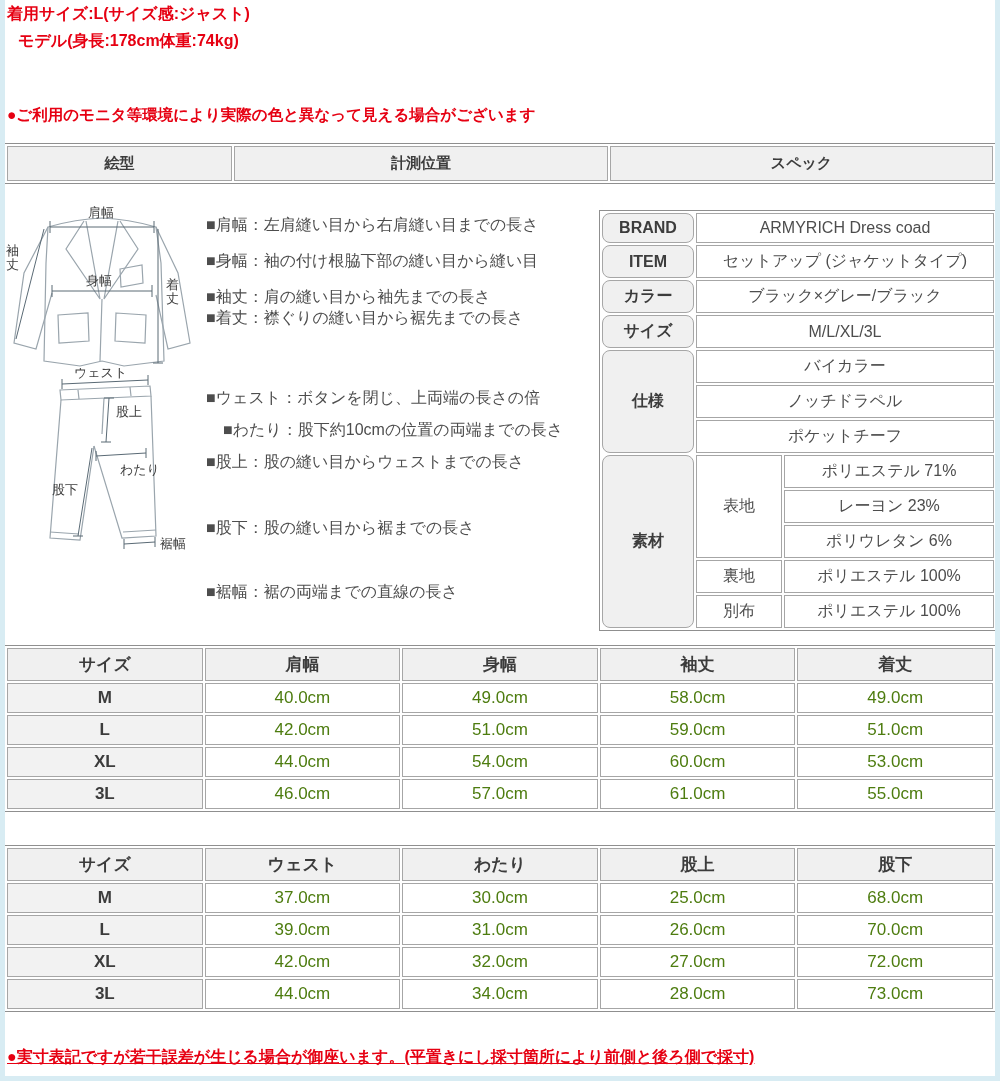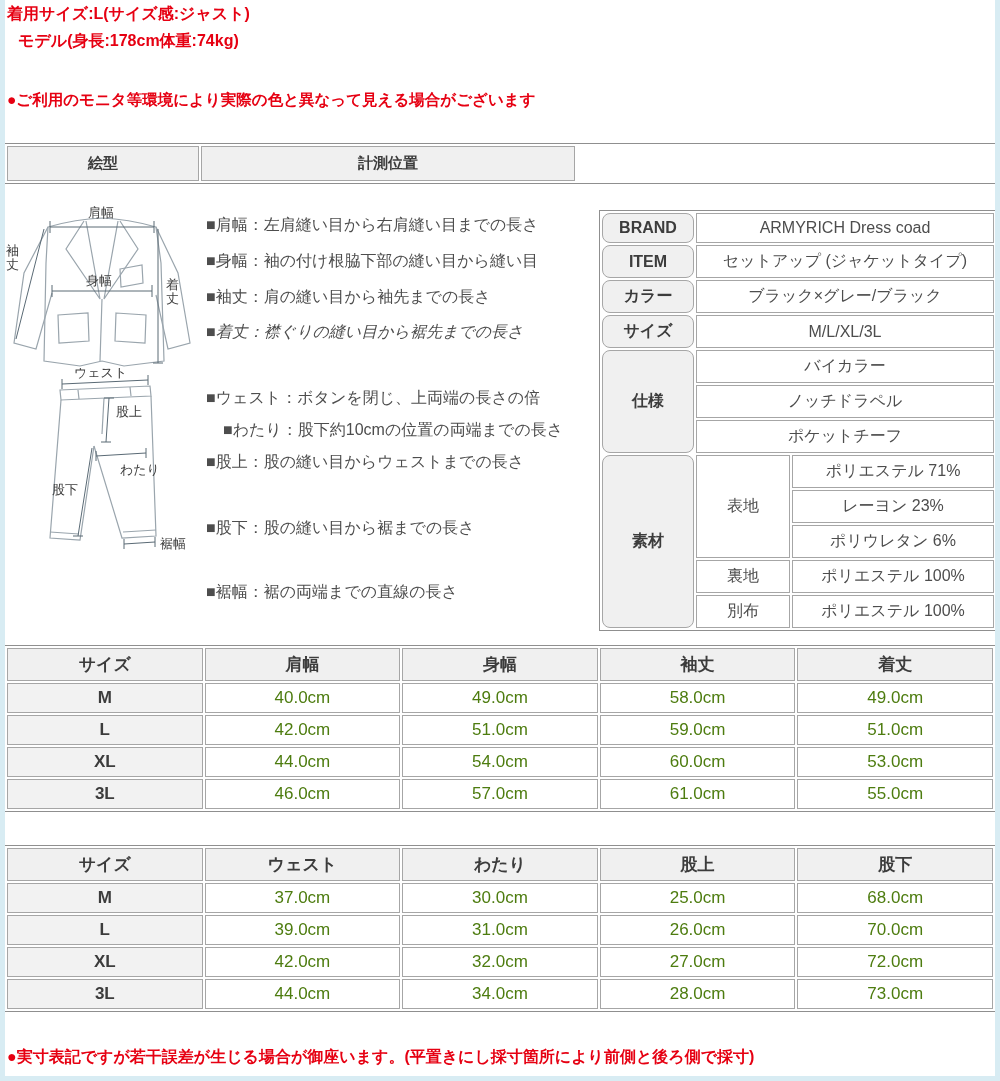--- a/index.html
+++ b/index.html
@@ -14,95 +14,96 @@
   
   .edge { position: absolute; background: #d8ecf3; z-index: 5; }
   .edge.left   { left: 0; top: 0; width: 5px; height: 1081px; }
   .edge.right  { right: 0; top: 0; width: 5px; height: 1081px; }
   .edge.bottom { left: 0; bottom: 0; width: 1000px; height: 5px; }
 
   .red-text { color: #e60012; font-weight: bold; }
 
   .note-line1 { position: absolute; left: 7px; top: 4px;  font-size: 16px; }
   .note-line2 { position: absolute; left: 18px; top: 31px; font-size: 16px; }
-  .note-monitor { position: absolute; left: 7px; top: 90px; font-size: 15.5px; }
+  .note-monitor { position: absolute; left: 7px; top: 105px; font-size: 15.5px; }
 
   
   .bar-table {
     position: absolute; left: 4px; top: 143px; width: 992px;
     border: 1px solid #8f8f8f; background: #ffffff;
     display: flex; gap: 2px; padding: 2px;
   }
   .bar-cell {
     border: 1px solid #a6a6a6; background: #f0f0f0;
     text-align: center; font-weight: bold; color: #3c3c3c;
     font-size: 15px; padding: 7px 0;
   }
-  .bar-cell.c1 { width: 192px; }
+  .bar-cell.c1 { width: 225px; }
   .bar-cell.c2 { width: 374px; }
   .bar-cell.c3 { flex: 1; }
 
   
   .fig { position: absolute; }
   .fig-jacket { left: 6px; top: 203px; }
   .fig-pants  { left: 22px; top: 368px; }
   .fig svg text { font-family: "Liberation Sans", sans-serif; font-size: 13px; fill: #3c3c3c; }
   .fig svg path, .fig svg line, .fig svg rect { fill: none; stroke: #9aa5ad; stroke-width: 1.2; }
   .fig svg .meas { stroke: #5a6a75; stroke-width: 1; }
 
   
   .mnote { position: absolute; left: 206px; font-size: 16px; color: #4d4d4d; white-space: nowrap; }
-  .mn-0 { top: 215px; } .mn-1 { top: 251px; } .mn-2 { top: 287px; } .mn-3 { top: 322px; font-style: italic; }
+  .mn-0 { top: 215px; } .mn-1 { top: 251px; } .mn-2 { top: 287px; } .mn-3 { top: 308px; }
   .pn-0 { top: 388px; } .pn-1 { top: 420px; margin-left: 17px; } .pn-2 { top: 452px; } .pn-3 { top: 518px; } .pn-4 { top: 582px; }
 
   
   table.spec {
     position: absolute; left: 599px; top: 210px; width: 398px;
     border: 1px solid #8f8f8f; border-collapse: separate; border-spacing: 2px;
     background: #ffffff;
   }
   table.spec td {
     border: 1px solid #a6a6a6; text-align: center; vertical-align: middle;
     font-size: 16px; color: #4d4d4d; padding: 5px 2px; background: #ffffff;
   }
   table.spec td.lbl { background: #f0f0f0; font-weight: bold; color: #3c3c3c; width: 92px; border-radius: 8px; }
-  table.spec td.sub { width: 94px; }
+  table.spec td.sub { width: 86px; }
 
   
   table.size {
     position: absolute; left: 4px; width: 992px; table-layout: fixed;
     border: 1px solid #8f8f8f; border-collapse: separate; border-spacing: 2px;
     background: #ffffff;
   }
   table.size.jacket { top: 645px; }
   table.size.pants  { top: 845px; }
   table.size th, table.size td {
     border: 1px solid #a6a6a6; text-align: center; vertical-align: middle;
     font-size: 17px; padding: 4px 0; height: 29px;
   }
   table.size th { background: #f0f0f0; font-weight: bold; color: #3c3c3c; }
   table.size td.szcol { background: #f2f2f2; font-weight: bold; color: #3c3c3c; }
   table.size td { background: #ffffff; color: #4d7c0f; }
 
-  .note-bottom { position: absolute; left: 7px; top: 1047px; font-size: 16px; white-space: nowrap; }
+  .note-bottom { position: absolute; left: 7px; top: 1047px; font-size: 16px; white-space: nowrap; text-decoration: underline; }
 </style>
 </head>
 <body>
 
 <div class="edge left"></div>
 <div class="edge right"></div>
 <div class="edge bottom"></div>
 
 <div class="note-line1 red-text">着用サイズ:L(サイズ感:ジャスト)</div>
 <div class="note-line2 red-text">モデル(身長:178cm体重:74kg)</div>
 <div class="note-monitor red-text">●ご利用のモニタ等環境により実際の色と異なって見える場合がございます</div>
 
 <div class="bar-table">
   <div class="bar-cell c1">絵型</div>
   <div class="bar-cell c2">計測位置</div>
+  <div class="bar-cell c3">スペック</div>
 </div>
 
 <div class="fig fig-jacket">
   <svg width="192" height="168" viewBox="0 0 192 168">
 
     <path d="M42 24 Q70 16 96 15 Q122 16 150 24 L155 60 158 158 L118 163 96 158 74 163 38 158 L40 60 Z"></path>
 
     <path d="M78 18 L60 46 L94 96 L80 18"></path>
     <path d="M114 18 L132 46 L98 96 L112 18"></path>
     <path d="M96 96 L94 158"></path>

